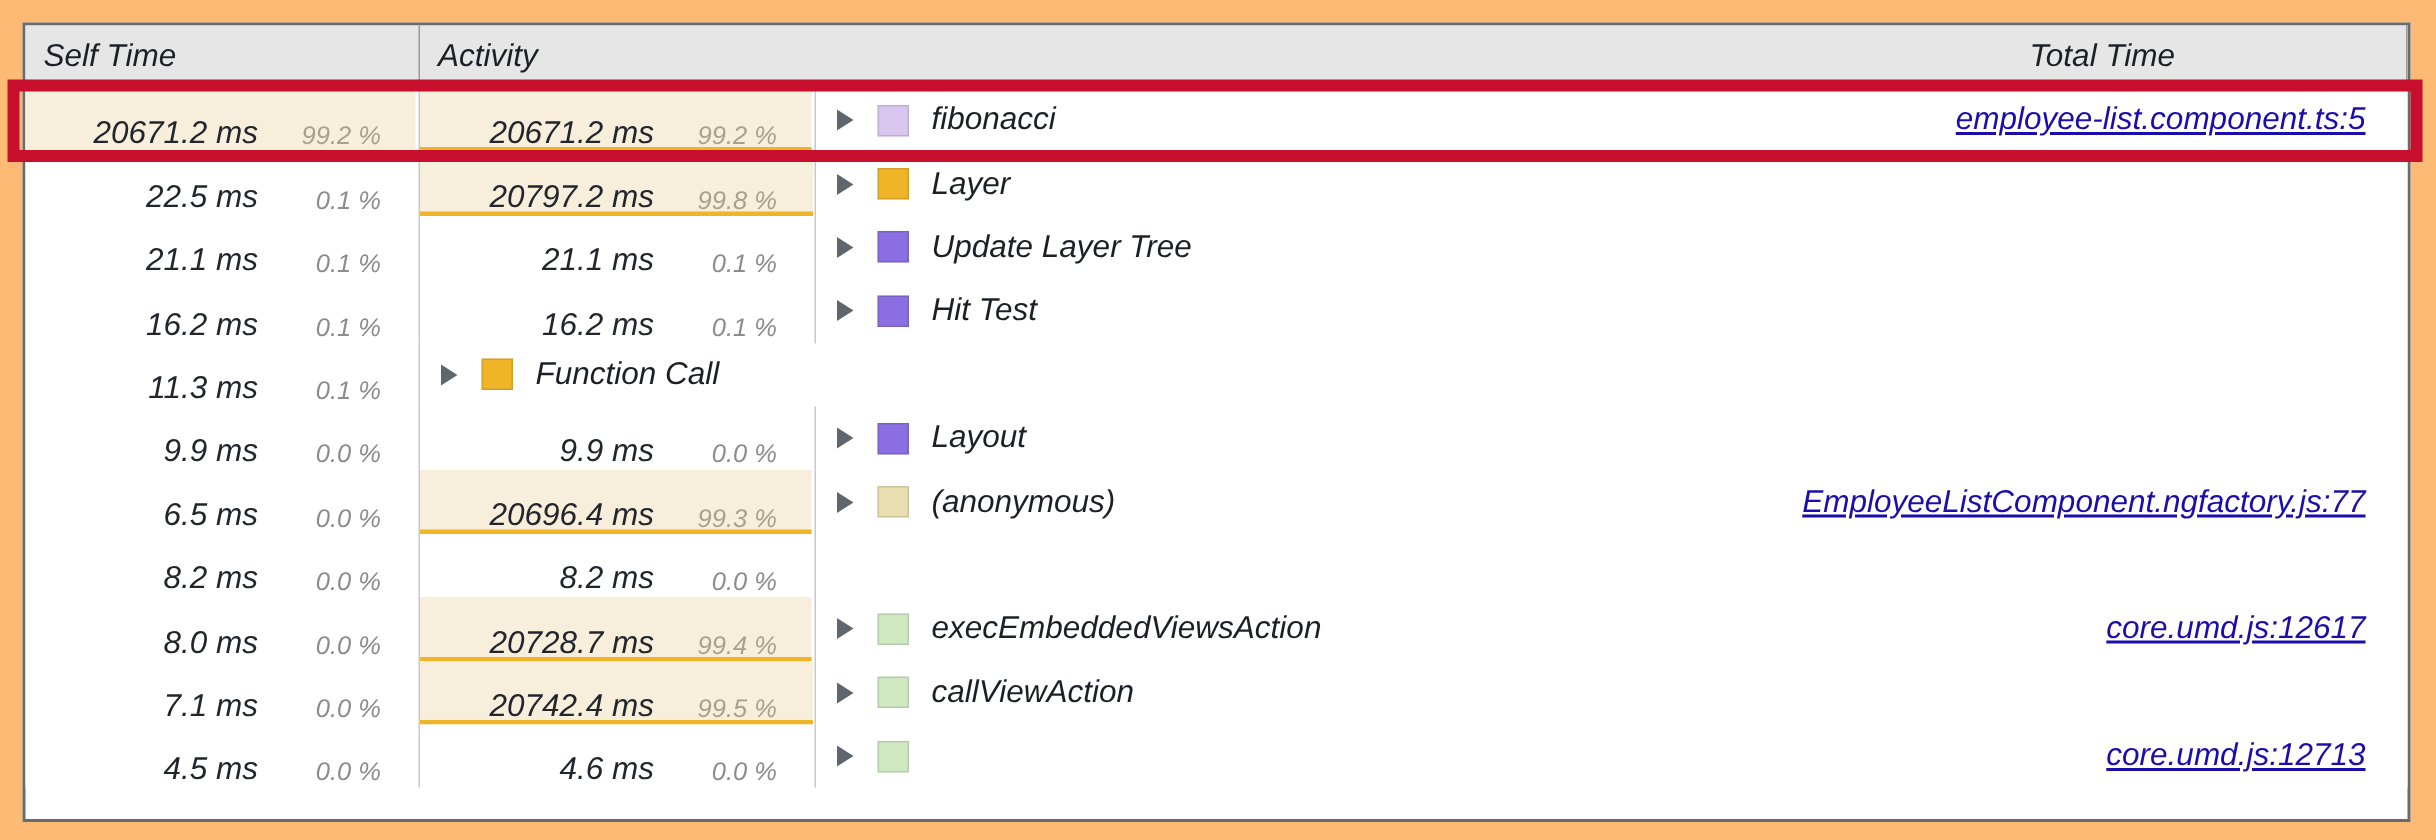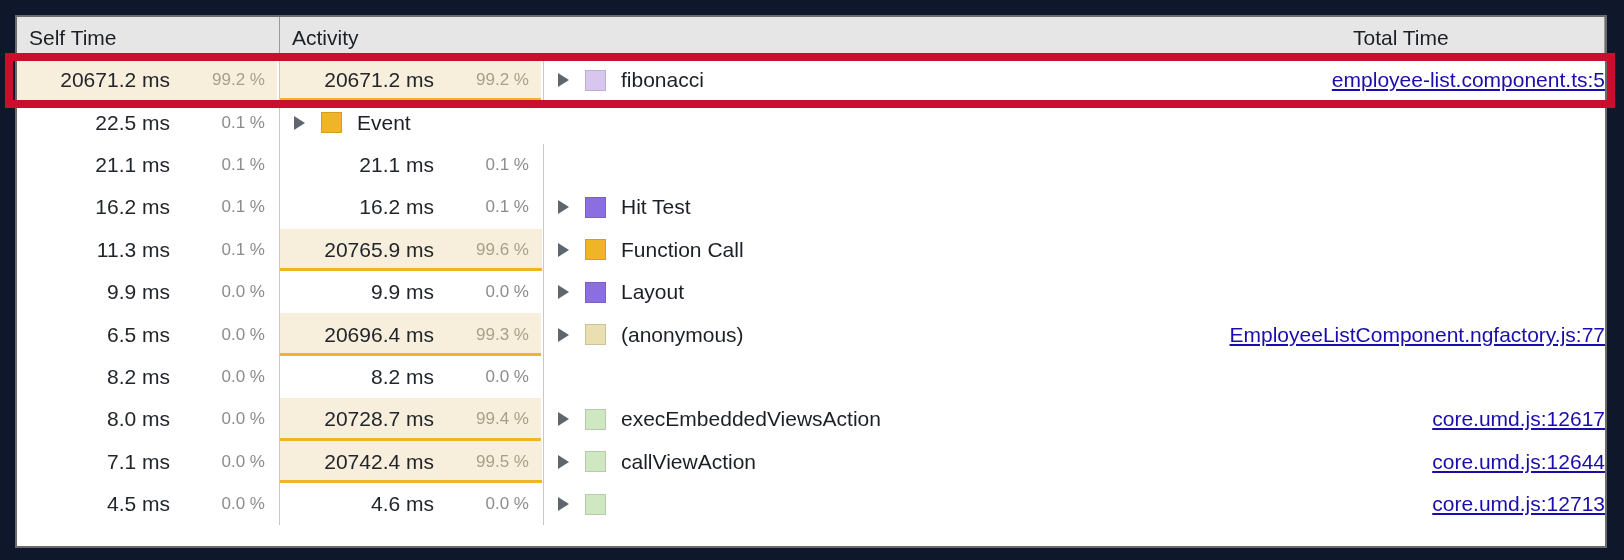--- a/index.html
+++ b/index.html
@@ -5,22 +5,23 @@
   html, body {
     margin: 0;
     padding: 0;
     background: #ffffff;
     font-family: "Liberation Sans", sans-serif;
   }
   #root {
     position: relative;
     width: 1624px;
     height: 560px;
-    background: #0f172a;
+    background: #fdba74;
     overflow: hidden;
+    font-style: italic;
   }
 
   
   .tree-table {
     position: absolute;
     left: 15px;
     top: 15px;
     width: 1592px;
     height: 533px;
     box-sizing: border-box;
@@ -57,25 +58,24 @@
     height: 42.4px;
     box-sizing: border-box;
     background: #ffffff;
   }
 
   .cell-self, .cell-total {
     position: relative;
     box-sizing: border-box;
     border-right: 1px solid #c8c8c8;
     display: flex;
-    align-items: center;
+    align-items: flex-end;
     justify-content: flex-end;
-    padding-right: 14px;
+    padding-right: 25px;
     overflow: hidden;
-    gap: 13px;
   }
   .cell-self  { width: 263px; }
   .cell-total { width: 264px; }
 
   
   .bar {
     position: absolute;
     left: 0;
     top: 0;
     bottom: 0;
@@ -105,21 +105,21 @@
   }
   .pct.dim { color: #a9a08a; }
 
   
   .cell-activity {
     flex: 1 1 auto;
     display: flex;
     align-items: center;
     box-sizing: border-box;
     padding-left: 14px;
-    padding-right: 0;
+    padding-right: 28px;
     overflow: hidden;
     text-align: center;
   }
   .disclosure {
     width: 0;
     height: 0;
     border-left: 11px solid #5f666e;
     border-top: 7px solid transparent;
     border-bottom: 7px solid transparent;
     margin-right: 16px;
@@ -197,35 +197,46 @@
             <span class="act-label">fibonacci</span>
             <span class="spacer"></span>
             <span class="src-link">employee-list.component.ts:5</span>
           </div>
         </div>
         <div class="row">
           <div class="cell-self">
             <span class="num">22.5 ms</span>
             <span class="pct">0.1 %</span>
           </div>
+          <div class="cell-total">
+            <div class="bar" style="width: 99.8%;"></div>
+            <span class="num">20797.2 ms</span>
+            <span class="pct dim">99.8 %</span>
+          </div>
           <div class="cell-activity">
             <span class="disclosure"></span>
             <span class="swatch" style="background: rgb(240, 180, 41);"></span>
-            <span class="act-label">Event</span>
+            <span class="act-label">Layer</span>
             <span class="spacer"></span>
           </div>
         </div>
         <div class="row">
           <div class="cell-self">
             <span class="num">21.1 ms</span>
             <span class="pct">0.1 %</span>
           </div>
           <div class="cell-total">
             <span class="num">21.1 ms</span>
             <span class="pct">0.1 %</span>
+          </div>
+          <div class="cell-activity">
+            <span class="disclosure"></span>
+            <span class="swatch" style="background: rgb(139, 110, 224);"></span>
+            <span class="act-label">Update Layer Tree</span>
+            <span class="spacer"></span>
           </div>
         </div>
         <div class="row">
           <div class="cell-self">
             <span class="num">16.2 ms</span>
             <span class="pct">0.1 %</span>
           </div>
           <div class="cell-total">
             <span class="num">16.2 ms</span>
             <span class="pct">0.1 %</span>
@@ -234,25 +245,20 @@
             <span class="disclosure"></span>
             <span class="swatch" style="background: rgb(139, 110, 224);"></span>
             <span class="act-label">Hit Test</span>
             <span class="spacer"></span>
           </div>
         </div>
         <div class="row">
           <div class="cell-self">
             <span class="num">11.3 ms</span>
             <span class="pct">0.1 %</span>
-          </div>
-          <div class="cell-total">
-            <div class="bar" style="width: 99.6%;"></div>
-            <span class="num">20765.9 ms</span>
-            <span class="pct dim">99.6 %</span>
           </div>
           <div class="cell-activity">
             <span class="disclosure"></span>
             <span class="swatch" style="background: rgb(240, 180, 41);"></span>
             <span class="act-label">Function Call</span>
             <span class="spacer"></span>
           </div>
         </div>
         <div class="row">
           <div class="cell-self">
@@ -324,21 +330,20 @@
           <div class="cell-total">
             <div class="bar" style="width: 99.5%;"></div>
             <span class="num">20742.4 ms</span>
             <span class="pct dim">99.5 %</span>
           </div>
           <div class="cell-activity">
             <span class="disclosure"></span>
             <span class="swatch" style="background: rgb(207, 232, 194);"></span>
             <span class="act-label">callViewAction</span>
             <span class="spacer"></span>
-            <span class="src-link">core.umd.js:12644</span>
           </div>
         </div>
         <div class="row">
           <div class="cell-self">
             <span class="num">4.5 ms</span>
             <span class="pct">0.0 %</span>
           </div>
           <div class="cell-total">
             <span class="num">4.6 ms</span>
             <span class="pct">0.0 %</span>

